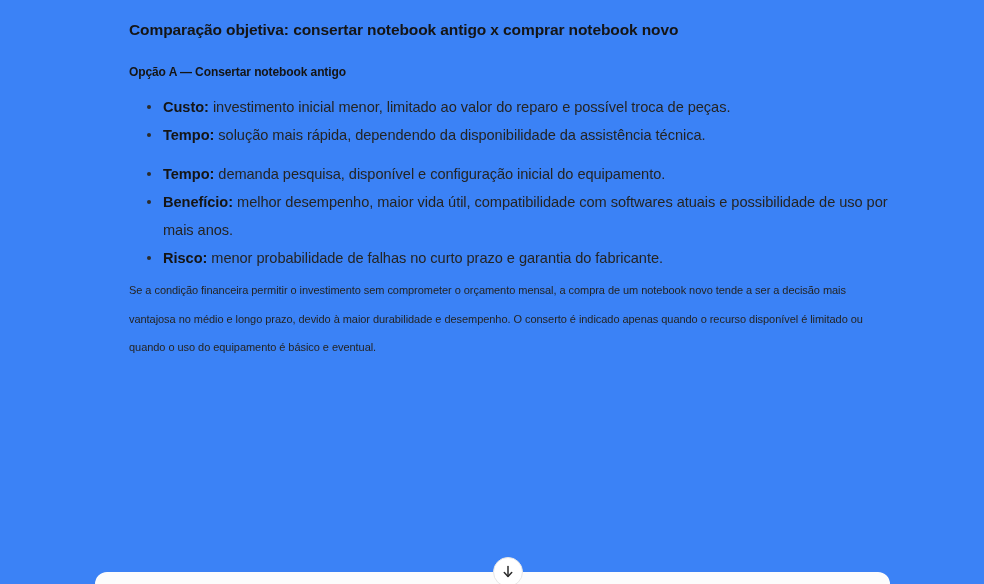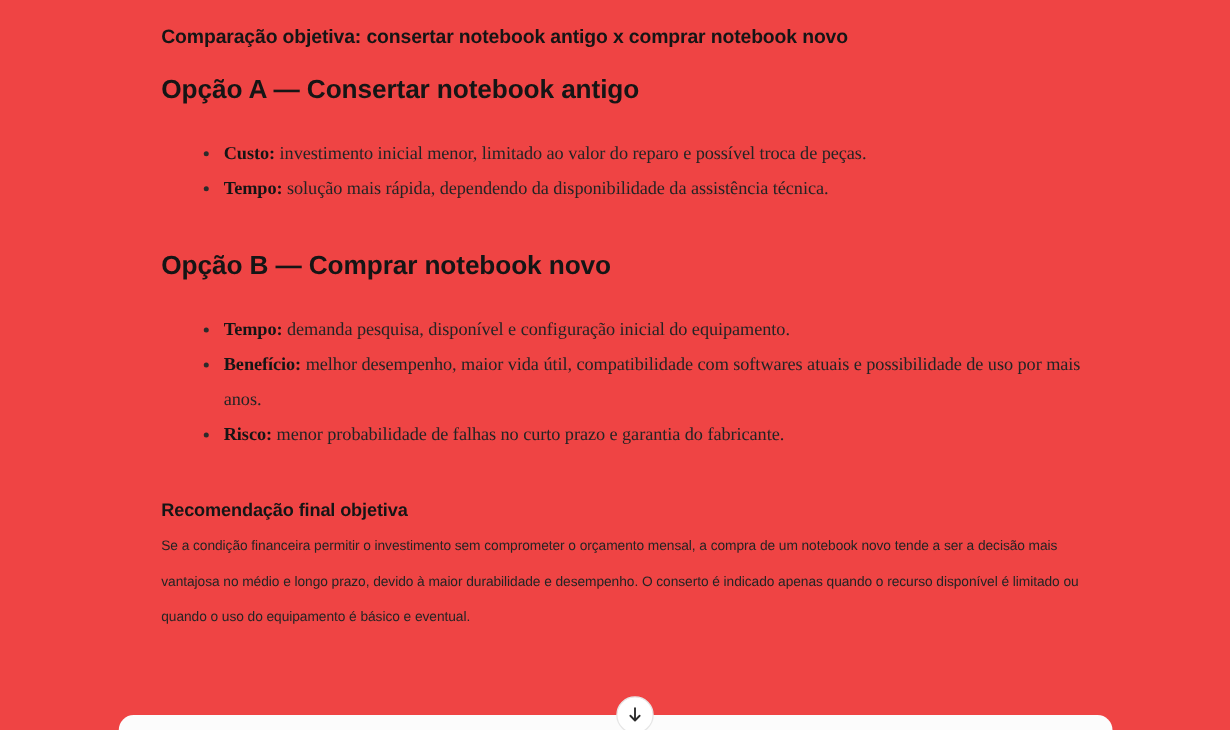--- a/index.html
+++ b/index.html
@@ -15,66 +15,65 @@
     overflow: hidden;
     position: relative;
   }
 
   #answer-panel {
     position: absolute;
     left: 0;
     top: 0;
     width: 984px;
     height: 584px;
-    background: #ef4444;
+    background: #3b82f6;
   }
 
   .content {
     position: absolute;
     left: 129px;
     top: 0;
     width: 762px;
   }
 
   .title {
     font-size: 15.5px;
     font-weight: 700;
     line-height: 20px;
     color: #151515;
     margin: 0;
     padding-top: 20px;
     letter-spacing: -0.1px;
   }
 
   .section-heading {
-    font-size: 21px;
+    font-size: 12px;
     font-weight: 700;
     line-height: 20px;
     color: #151515;
     margin: 0;
     padding-top: 22px;
     letter-spacing: -0.1px;
   }
 
   .final-heading {
     font-size: 14.5px;
     font-weight: 700;
     line-height: 19px;
     color: #151515;
     margin: 0;
     padding-top: 22px;
     letter-spacing: -0.1px;
   }
 
   ul.bullets {
     list-style: none;
-    margin: 16px;
+    margin: 0;
     padding: 0;
     padding-top: 11px;
-    font-family: Liberation Serif, serif;
   }
 
   ul.bullets li {
     position: relative;
     padding-left: 34px;
     font-size: 14.6px;
     line-height: 28px;
     color: #242424;
     letter-spacing: -0.05px;
   }
@@ -149,38 +148,36 @@
       <li>
         <span class="dot"></span>
         <span class="lead">Custo:</span><span> investimento inicial menor, limitado ao valor do reparo e possível troca de peças.</span>
       </li>
       <li>
         <span class="dot"></span>
         <span class="lead">Tempo:</span><span> solução mais rápida, dependendo da disponibilidade da assistência técnica.</span>
       </li>
     </ul>
 
-    <div class="section-heading">Opção B — Comprar notebook novo</div>
 
     <ul class="bullets">
       <li>
         <span class="dot"></span>
         <span class="lead">Tempo:</span><span> demanda pesquisa, disponível e configuração inicial do equipamento.</span>
       </li>
       <li>
         <span class="dot"></span>
         <span class="lead">Benefício:</span><span> melhor desempenho, maior vida útil, compatibilidade com softwares atuais e possibilidade de uso por mais anos.</span>
       </li>
       <li>
         <span class="dot"></span>
         <span class="lead">Risco:</span><span> menor probabilidade de falhas no curto prazo e garantia do fabricante.</span>
       </li>
     </ul>
 
-    <div class="final-heading">Recomendação final objetiva</div>
     <p class="paragraph">Se a condição financeira permitir o investimento sem comprometer o orçamento mensal, a compra de um notebook novo tende a ser a decisão mais vantajosa no médio e longo prazo, devido à maior durabilidade e desempenho. O conserto é indicado apenas quando o recurso disponível é limitado ou quando o uso do equipamento é básico e eventual.</p>
 
   </div>
 </div>
 
 <div id="composer-panel"></div>
 
 <div id="scroll-down-button">
   <span>
     <svg width="16" height="16" viewBox="0 0 16 16" aria-hidden="true">

